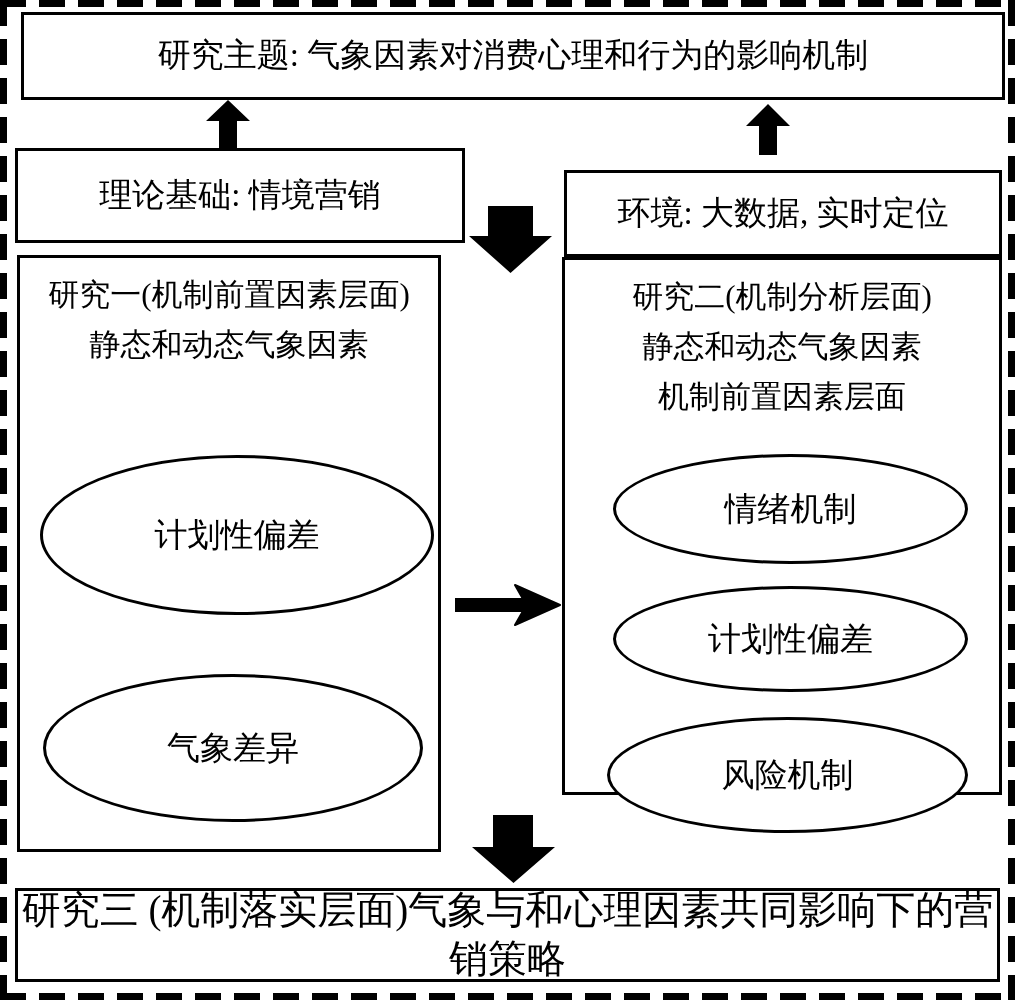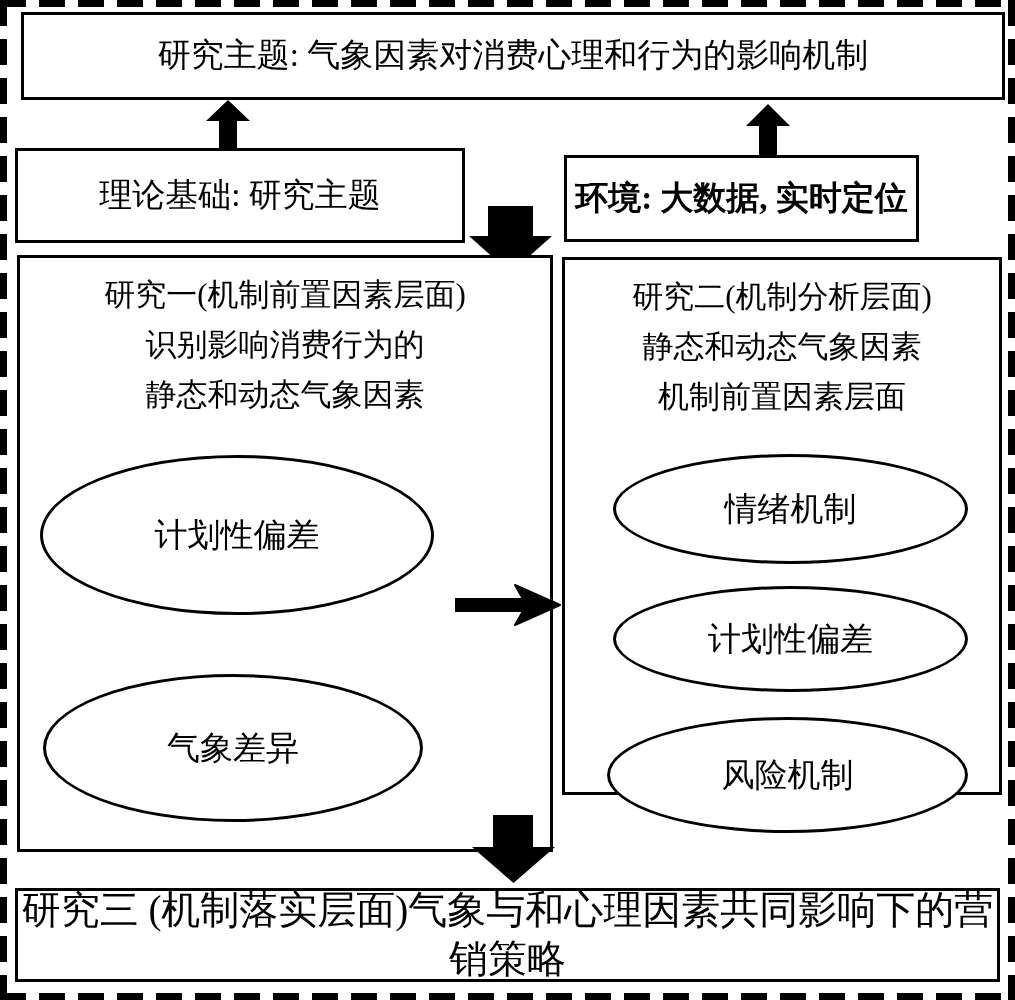--- a/index.html
+++ b/index.html
@@ -70,35 +70,34 @@
 
   <svg class="arrow" style="left:206px;top:100px;" width="44" height="49" viewBox="0 0 44 49">
     <polygon points="22,0 44,21 31,21 31,49 13,49 13,21 0,21" fill="#000"></polygon>
   </svg>
 
   <svg class="arrow" style="left:746px;top:104px;" width="44" height="51" viewBox="0 0 44 51">
     <polygon points="22,0 44,22 31,22 31,51 13,51 13,22 0,22" fill="#000"></polygon>
   </svg>
 
   <div class="box" style="left:15px;top:148px;width:450px;height:95px;">
-    <span>理论基础: 研究主题</span>
+    <span>理论基础: 情境营销</span>
   </div>
 
-  <div class="box" style="left:564px;top:155px;width:355px;height:87px;font-weight:bold;">
+  <div class="box" style="left:564px;top:170px;width:438px;height:87px;">
     <span>环境: 大数据, 实时定位</span>
   </div>
 
   <svg class="arrow" style="left:469px;top:206px;" width="83" height="67" viewBox="0 0 83 67">
     <polygon points="19,0 64,0 64,30 83,30 41.5,67 0,30 19,30" fill="#000"></polygon>
   </svg>
 
-  <div class="study-box" style="left:17px;top:255px;width:536px;height:597px;">
+  <div class="study-box" style="left:17px;top:255px;width:424px;height:597px;">
     <div class="study-title">
       <div>研究一(机制前置因素层面)</div>
-      <div>识别影响消费行为的</div>
       <div>静态和动态气象因素</div>
     </div>
   </div>
 
   <div class="ellipse" style="left:40px;top:455px;width:394px;height:160px;">
     <span>计划性偏差</span>
   </div>
   <div class="ellipse" style="left:43px;top:674px;width:380px;height:148px;">
     <span>气象差异</span>
   </div>

